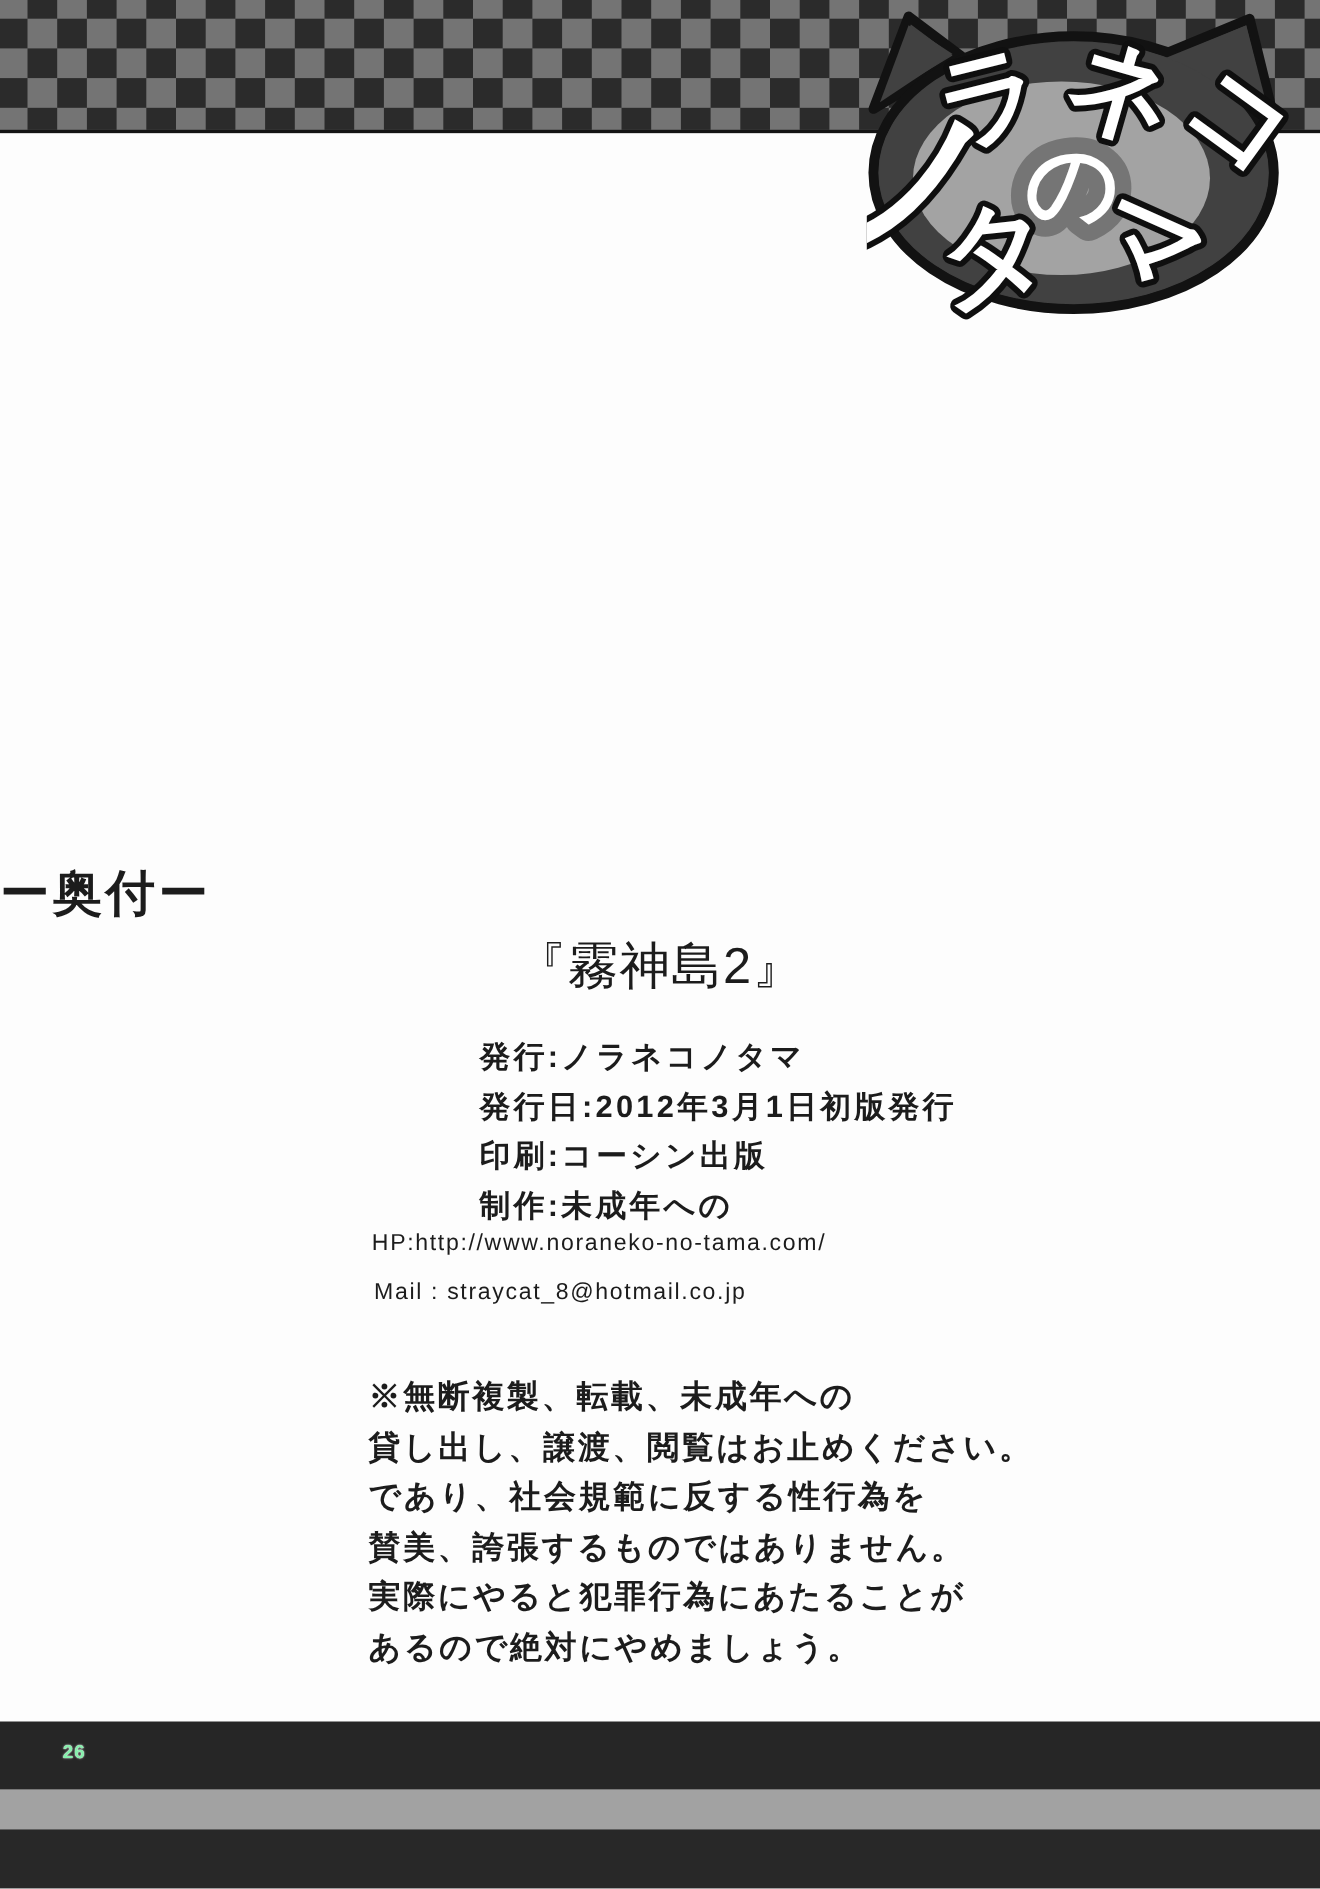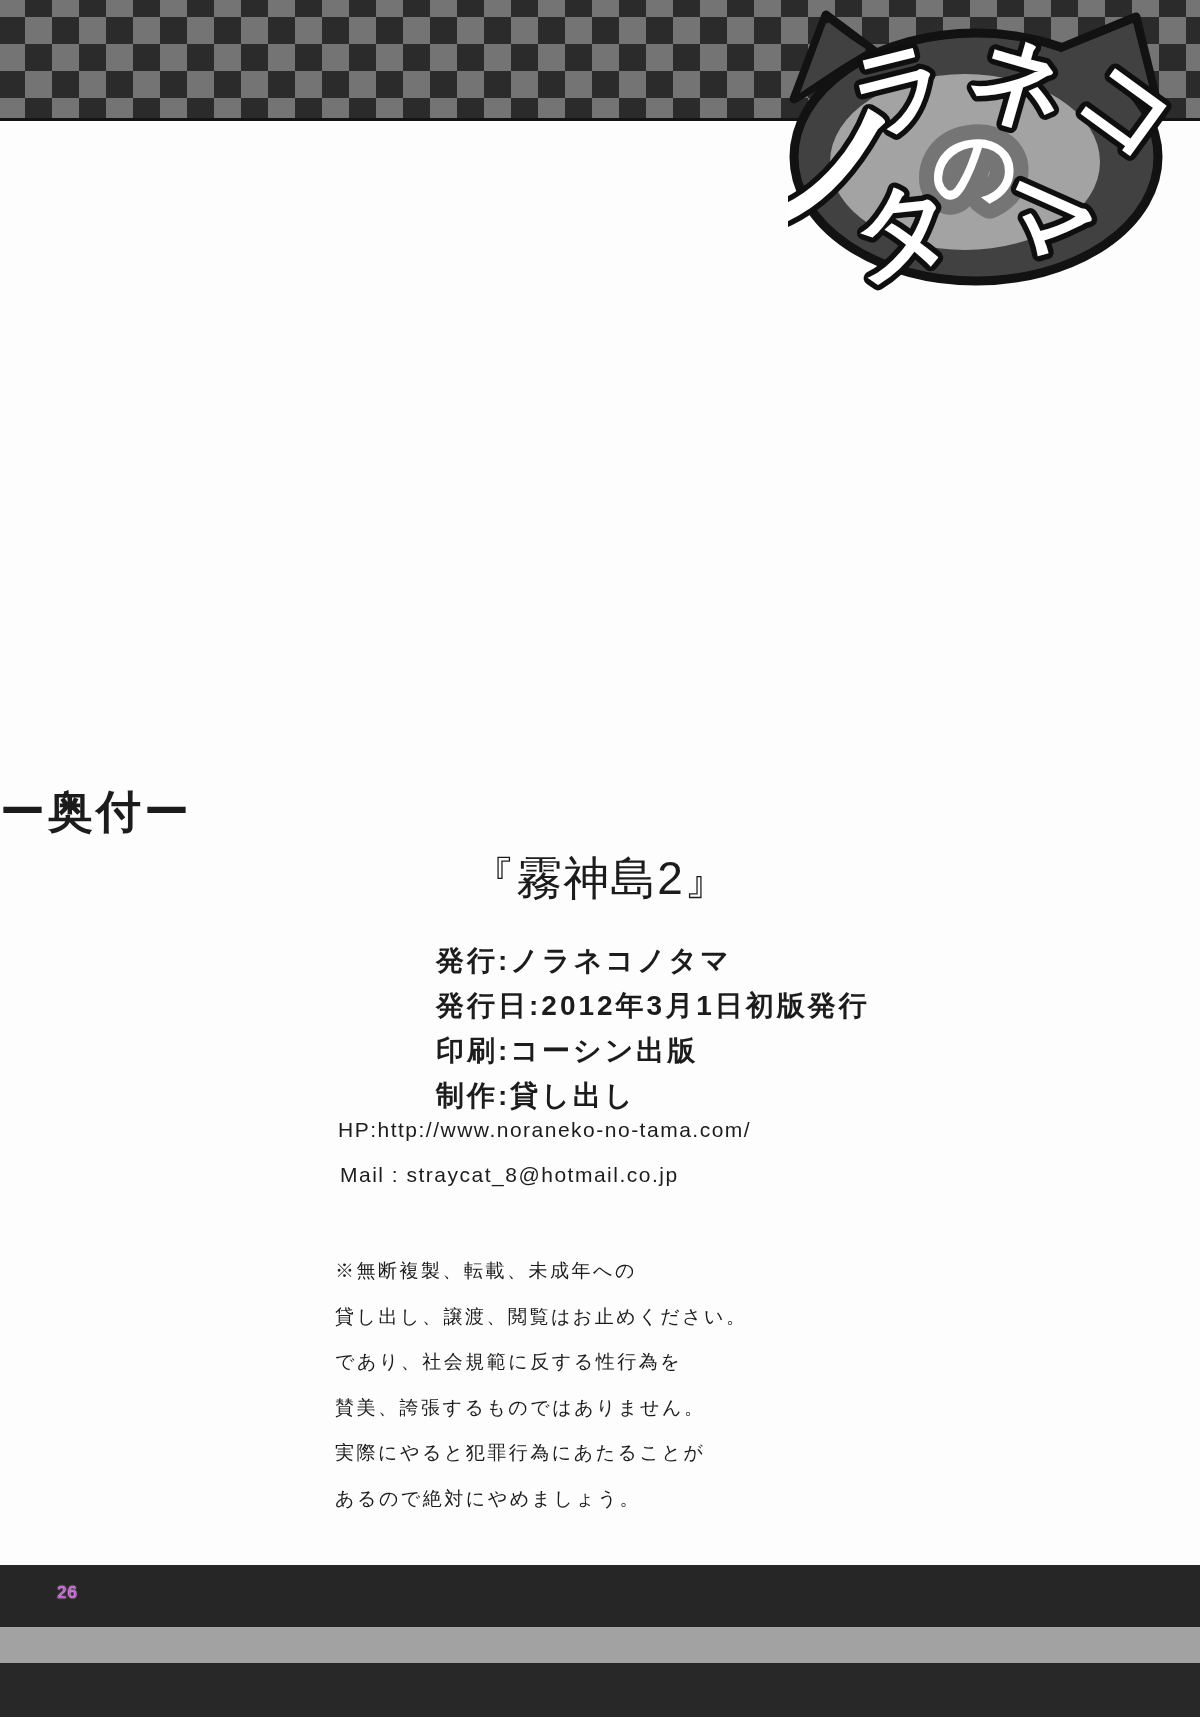--- a/index.html
+++ b/index.html
@@ -48,30 +48,30 @@
   }
   .hp-line, .mail-line {
     position:absolute; left:338px;
     font-family:Liberation Sans, sans-serif;
     font-size:21px; letter-spacing:1.5px; white-space:nowrap;
   }
   .hp-line   { top:1118px; }
   .mail-line { top:1163px; left:340px; }
   .disclaimer {
     position:absolute; top:1248px; left:335px;
-    font-size:19px; font-weight:400; letter-spacing:2.5px; line-height:45.5px;
+    font-size:29px; font-weight:700; letter-spacing:2.5px; line-height:45.5px;
     white-space:nowrap;
   }
   
   .footer-band-1 { position:absolute; top:1565px; left:0; width:1200px; height:62px; background:#262626; }
   .footer-band-2 { position:absolute; top:1627px; left:0; width:1200px; height:36px; background:#a2a2a2; }
   .footer-band-3 { position:absolute; top:1663px; left:0; width:1200px; height:54px; background:#282828; }
   .page-num {
     position:absolute; left:57px; top:18px;
-    font-size:17px; font-weight:normal; color:#d946ef; letter-spacing:1px;
+    font-size:17px; font-weight:bold; color:#86efac; letter-spacing:1px;
     text-shadow:0 0 1px #ffffff, 0 0 2px #d8d8d8;
   }
 </style>
 </head>
 <body>
 
 <div class="page">
 
   <div class="checker-band"></div>
 
@@ -102,21 +102,21 @@
   </svg>
 
   <div class="heading">ー奥付ー</div>
 
   <div class="book-title">『霧神島2』</div>
 
   <div class="info-block">
     <div>発行:ノラネコノタマ</div>
     <div>発行日:2012年3月1日初版発行</div>
     <div>印刷:コーシン出版</div>
-    <div>制作:貸し出し</div>
+    <div>制作:未成年への</div>
   </div>
 
   <div class="hp-line">HP:http://www.noraneko-no-tama.com/</div>
 
   <div class="mail-line">Mail : straycat_8@hotmail.co.jp</div>
 
   <div class="disclaimer">
     <div>※無断複製、転載、未成年への</div>
     <div>貸し出し、譲渡、閲覧はお止めください。</div>
     <div>であり、社会規範に反する性行為を</div>

